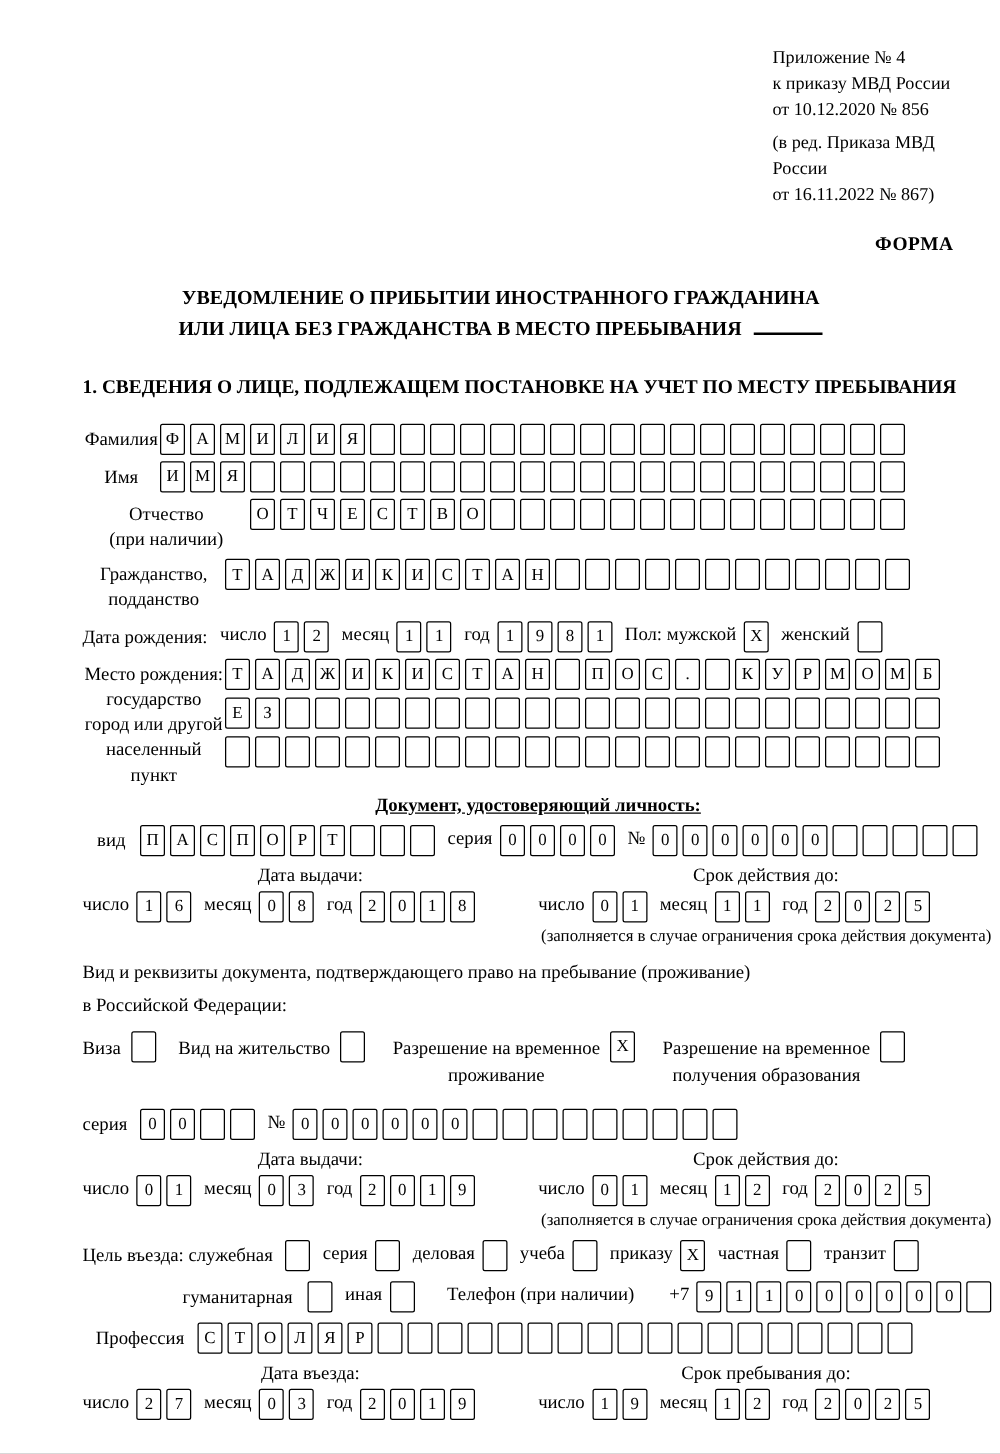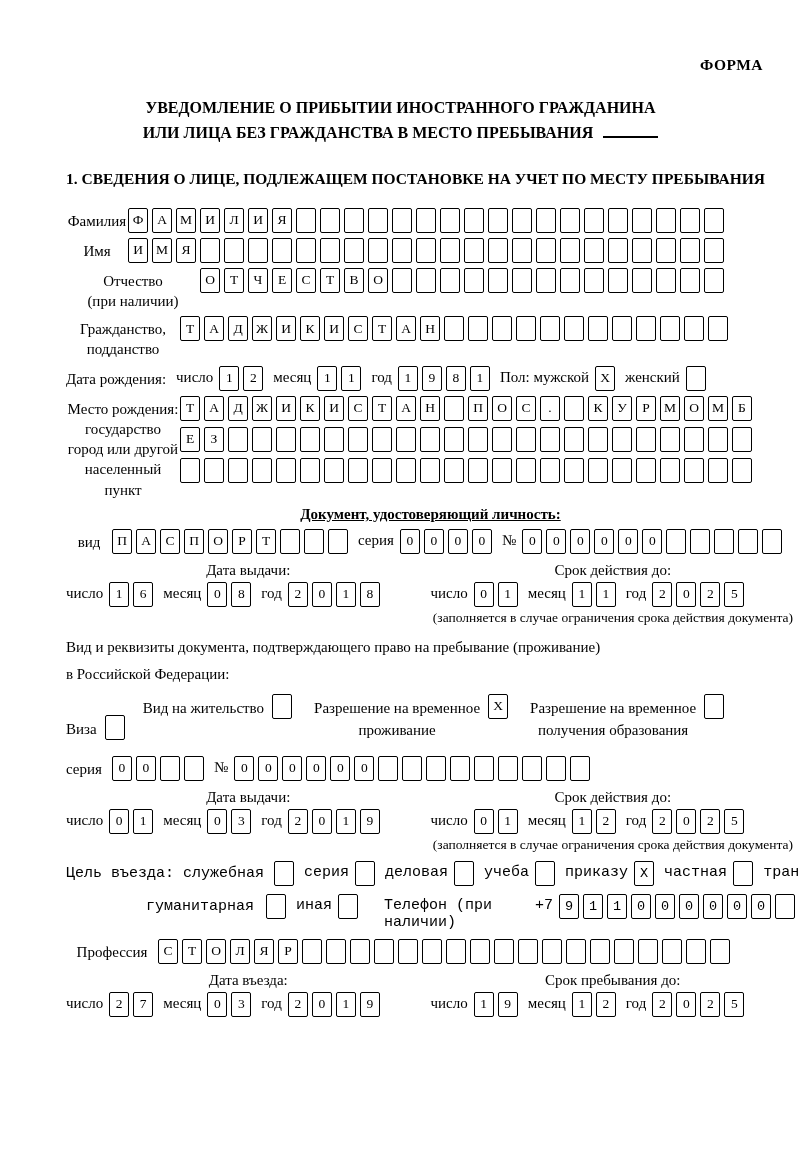--- a/index.html
+++ b/index.html
@@ -34,28 +34,35 @@
   .date-col { width:50%; }
   .date-col .date-head { text-align:center; font-size:15px; margin-bottom:3px; }
   .date-row { display:flex; align-items:flex-start; }
   .note { font-size:13.5px; text-align:right; padding-right:2px; margin:3px 0 8px 0; }
   .center-bold { text-align:center; font-weight:bold; font-size:15px; margin:6px 0;text-decoration:underline; }
   .plain { font-size:15px; line-height:1.8; }
   
   .chk-group { display:flex; align-items:flex-start; margin:6px 0 14px 0; }
   .chk-item { display:flex; align-items:flex-start; margin-right:14px; }
   .chk-item .cap { font-size:15px; text-align:center; line-height:1.5; padding-top:3px; margin-right:8px; }
-  .purpose-row { display:flex; align-items:flex-start; margin-bottom:8px;font-family:Liberation Mono, monospace; }
+  .purpose-row { display:flex; align-items:flex-start; margin-bottom:8px; }
   .indent80 { margin-left:80px; }
 </style>
 </head>
 <body>
 
 <div class="page">
 
+  <div class="appendix">
+    <div>Приложение № 4</div>
+    <div>к приказу МВД России</div>
+    <div>от 10.12.2020 № 856</div>
+    <div class="rev">(в ред. Приказа МВД России</div>
+    <div>от 16.11.2022 № 867)</div>
+  </div>
 
   <div class="forma">ФОРМА</div>
 
   <div class="title">
     <div>УВЕДОМЛЕНИЕ О ПРИБЫТИИ ИНОСТРАННОГО ГРАЖДАНИНА</div>
     <div><span>ИЛИ ЛИЦА БЕЗ ГРАЖДАНСТВА В МЕСТО ПРЕБЫВАНИЯ</span><span class="blank-line"></span></div>
   </div>
 
   <div class="sec-head">1. СВЕДЕНИЯ О ЛИЦЕ, ПОДЛЕЖАЩЕМ ПОСТАНОВКЕ НА УЧЕТ ПО МЕСТУ ПРЕБЫВАНИЯ</div>
 
@@ -382,21 +389,21 @@
           </div>
       </div>
     </div>
   </div>
   <div class="note">(заполняется в случае ограничения срока действия документа)</div>
 
   <div class="plain">Вид и реквизиты документа, подтверждающего право на пребывание (проживание)</div>
   <div class="plain">в Российской Федерации:</div>
 
   <div class="chk-group">
-    <div class="chk-item" style="margin-right:18px;margin-top:21px;">
+    <div class="chk-item" style="margin-right:18px;">
       <div class="cap">Виза</div>
       <span class="cell"></span>
     </div>
     <div class="chk-item" style="margin-right:22px;">
       <div class="cap">Вид на жительство</div>
       <span class="cell"></span>
     </div>
     <div class="chk-item" style="margin-right:22px;">
       <div class="cap">
         <div>Разрешение на временное</div>

